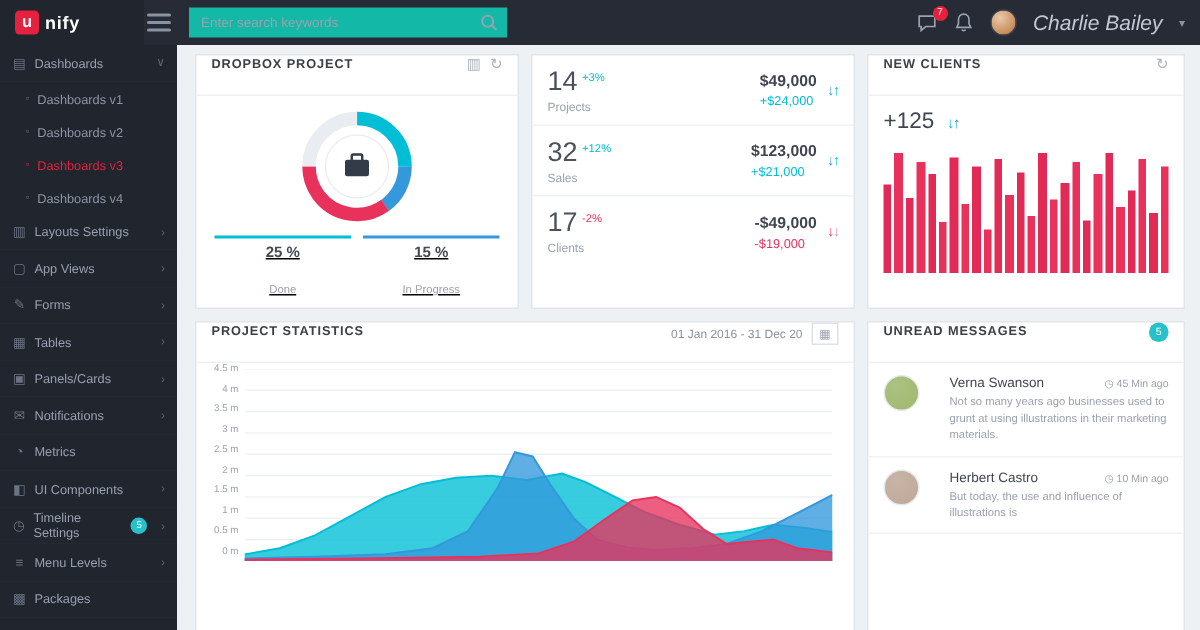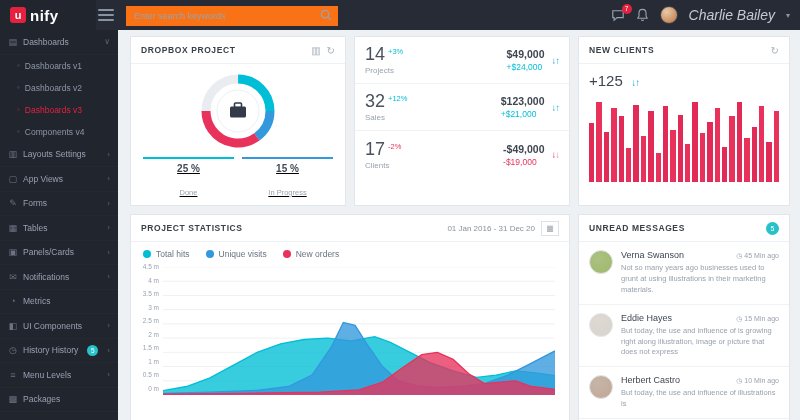--- a/index.html
+++ b/index.html
@@ -3,25 +3,25 @@
 <meta charset="utf-8">
 <style>
   * { margin:0; padding:0; box-sizing:border-box; }
   body { font-family:"Liberation Sans", sans-serif; background:#d7dadf; }
   .app { position:relative; width:800px; height:420px; overflow:hidden; background:#eef1f4; }
 
   
   .topbar { position:absolute; left:0; top:0; right:0; height:30px; background:#272b35; display:flex; align-items:center; z-index:5; }
   .brand { width:96px; height:30px; display:flex; align-items:center; gap:4px; padding-left:10px; background:#21252e; flex:0 0 auto; }
   .logo-u { width:16px; height:16px; background:#e4213f; color:#fff; font-weight:bold; font-size:11px; border-radius:3px; display:flex; align-items:center; justify-content:center; }
-  .logo-rest { color:#fff; font-weight:bold; font-size:15px; letter-spacing:.5px; }
+  .logo-rest { color:#fff; font-weight:bold; font-size:12px; letter-spacing:.5px; }
   .menu-toggle { width:16px; height:12px; margin:0 8px 0 2px; display:flex; flex-direction:column; justify-content:space-between; cursor:pointer; }
   .menu-toggle i { display:block; height:2px; background:#8a93a3; border-radius:1px; }
   .searchbox { position:relative; margin-left:4px; }
-  .searchbox input { width:212px; height:20px; border:none; background:#f97316; font-size:9px; padding:0 22px 0 8px; color:#444; outline:none; font-family:"Liberation Sans", sans-serif; }
+  .searchbox input { width:212px; height:20px; border:none; background:#14b8a6; font-size:9px; padding:0 22px 0 8px; color:#444; outline:none; font-family:"Liberation Sans", sans-serif; }
   .searchbox input::placeholder { color:#9aa2ad; }
   .search-ic { position:absolute; right:5px; top:3px; }
   .top-actions { margin-left:auto; display:flex; align-items:center; gap:11px; padding-right:10px; }
   .top-ic { position:relative; color:#9aa2b2; display:flex; cursor:pointer; }
   .badge-red { position:absolute; top:-5px; right:-7px; background:#e4213f; color:#fff; font-size:6.5px; min-width:10px; height:10px; border-radius:5px; display:flex; align-items:center; justify-content:center; padding:0 2px; }
   .avatar { width:18px; height:18px; border-radius:50%; background:radial-gradient(circle at 35% 30%, #e8c9a8, #c98e5f 70%, #8a5a38); border:1px solid #3a3f4c; }
   .user-name { color:#c3c9d4; font-size:14px;font-style:italic; }
   .chev-dn { color:#8a93a3; font-size:8px; }
 
   
@@ -31,21 +31,21 @@
   .sn-item .chev { margin-left:auto; color:#5d6574; font-size:8px; }
   .sn-sub { display:flex; align-items:center; gap:5px; height:22px; padding:0 8px 0 17px; color:#8d95a5; font-size:8.5px; cursor:pointer; }
   .sn-sub .ic { font-size:8px; color:#6b7382; }
   .sn-sub.active, .sn-sub.active .ic { color:#e4213f; }
   .sn-badge { margin-left:auto; background:#26c1c9; color:#fff; font-size:6.5px; min-width:11px; height:11px; border-radius:6px; display:flex; align-items:center; justify-content:center; padding:0 3px; }
   .sn-badge + .chev { margin-left:4px; }
 
   
   .main { position:absolute; left:118px; top:30px; width:682px; height:390px; }
   .card { position:absolute; background:#fff; border:1px solid #e2e6ea; }
-  .card-h { display:flex; align-items:center; height:27px; padding:0 10px; border-bottom:1px solid #eef1f3; }
+  .card-h { display:flex; align-items:flex-start; height:27px; padding:0 10px; border-bottom:1px solid #eef1f3; }
   .card-title { font-size:8.5px; font-weight:bold; color:#3b4149; letter-spacing:.6px; }
   .h-right { margin-left:auto; display:flex; align-items:center; gap:6px; }
   .h-ic { color:#aab2bb; font-size:10px; cursor:pointer; }
 
   .card-dropbox { left:12px; top:6px; width:216px; height:170px; }
   .donut-wrap { position:relative; height:93px; display:flex; align-items:center; justify-content:center; }
   .donut-wrap .briefcase { position:absolute; }
   .donut-stats { display:flex; padding:0 8px; }
   .dstat { flex:1; text-align:center; margin:0 4px; border-top:2px solid #ccc; padding-top:4px;text-decoration:underline; }
   .dstat .v { font-size:10px; font-weight:bold; color:#434a54; }
@@ -76,21 +76,21 @@
   .cal-btn { width:18px; height:15px; border:1px solid #dde2e7; display:flex; align-items:center; justify-content:center; font-size:8px; color:#9aa2ad; cursor:pointer; }
   .legend { display:flex; gap:16px; padding:7px 12px 4px; }
   .leg-item { display:flex; align-items:center; gap:5px; font-size:8.5px; color:#6b7280; }
   .leg-dot { width:8px; height:8px; border-radius:50%; }
   .chart-row { display:flex; padding:4px 10px 0 6px; }
   .y-ticks { width:26px; height:128px; display:flex; flex-direction:column; justify-content:space-between; text-align:right; padding-right:4px; transform:translateY(-3px); }
   .y-ticks div { font-size:6.5px; color:#9aa2ad; line-height:1; }
 
   .card-msgs { left:460px; top:184px; width:212px; height:240px; }
   .msg-badge { background:#26c1c9; color:#fff; font-size:7px; min-width:13px; height:13px; border-radius:7px; display:flex; align-items:center; justify-content:center; padding:0 3px; }
-  .msg { display:flex; gap:8px; padding:8px 10px; border-bottom:1px solid #f0f2f4; }
+  .msg { display:flex; gap:20px; padding:8px 10px; border-bottom:1px solid #f0f2f4; }
   .msg-av { width:24px; height:24px; border-radius:50%; flex:0 0 auto; border:1px solid #e5e8ec; }
   .msg-main { flex:1; min-width:0; }
   .msg-top { display:flex; align-items:baseline; }
   .msg-name { font-size:9px; color:#3f4650; }
   .msg-time { margin-left:auto; font-size:7px; color:#9aa2ad; white-space:nowrap; }
   .msg-text { font-size:7.5px; color:#9aa2ad; line-height:1.45; margin-top:3px; }
 </style>
 </head>
 <body>
 
@@ -145,21 +145,21 @@
       <div class="sn-sub">
         <span class="ic">◦</span>
         <span>Dashboards v2</span>
       </div>
       <div class="sn-sub active">
         <span class="ic">◦</span>
         <span>Dashboards v3</span>
       </div>
       <div class="sn-sub">
         <span class="ic">◦</span>
-        <span>Components v4</span>
+        <span>Dashboards v4</span>
       </div>
       <div class="sn-item">
         <span class="ic">▥</span>
         <span>Layouts Settings</span>
         <span class="chev">›</span>
       </div>
       <div class="sn-item">
         <span class="ic">▢</span>
         <span>App Views</span>
         <span class="chev">›</span>
@@ -188,21 +188,21 @@
         <span class="ic">◔</span>
         <span>Metrics</span>
       </div>
       <div class="sn-item">
         <span class="ic">◧</span>
         <span>UI Components</span>
         <span class="chev">›</span>
       </div>
       <div class="sn-item">
         <span class="ic">◷</span>
-        <span>History History</span>
+        <span>Timeline Settings</span>
         <span class="sn-badge">5</span>
         <span class="chev">›</span>
       </div>
       <div class="sn-item">
         <span class="ic">≡</span>
         <span>Menu Levels</span>
         <span class="chev">›</span>
       </div>
       <div class="sn-item">
         <span class="ic">▩</span>
@@ -325,34 +325,20 @@
     </section>
 
     <section class="card card-stats">
       <div class="card-h">
         <span class="card-title">PROJECT STATISTICS</span>
         <span class="h-right">
           <span class="date-range">01 Jan 2016 - 31 Dec 20</span>
           <span class="cal-btn">▦</span>
         </span>
       </div>
-      <div class="legend" id="stats-legend">
-          <div class="leg-item">
-            <span class="leg-dot" style="background: rgb(0, 190, 214);"></span>
-            <span>Total hits</span>
-          </div>
-          <div class="leg-item">
-            <span class="leg-dot" style="background: rgb(51, 152, 220);"></span>
-            <span>Unique visits</span>
-          </div>
-          <div class="leg-item">
-            <span class="leg-dot" style="background: rgb(232, 50, 92);"></span>
-            <span>New orders</span>
-          </div>
-        </div>
       <div class="chart-row">
         <div class="y-ticks" id="y-ticks">
             <div>4.5 m</div>
             <div>4 m</div>
             <div>3.5 m</div>
             <div>3 m</div>
             <div>2.5 m</div>
             <div>2 m</div>
             <div>1.5 m</div>
             <div>1 m</div>
@@ -392,30 +378,20 @@
             <div class="msg-av" style="background: radial-gradient(circle at 35% 30%, rgba(255, 255, 255, 0.133), transparent), rgb(159, 184, 110);"></div>
             <div class="msg-main">
               <div class="msg-top">
                 <span class="msg-name">Verna Swanson</span>
                 <span class="msg-time">◷ 45 Min ago</span>
               </div>
               <div class="msg-text">Not so many years ago businesses used to grunt at using illustrations in their marketing materials.</div>
             </div>
           </div>
           <div class="msg">
-            <div class="msg-av" style="background: radial-gradient(circle at 35% 30%, rgba(255, 255, 255, 0.133), transparent), rgb(216, 211, 204);"></div>
-            <div class="msg-main">
-              <div class="msg-top">
-                <span class="msg-name">Eddie Hayes</span>
-                <span class="msg-time">◷ 15 Min ago</span>
-              </div>
-              <div class="msg-text">But today, the use and influence of is growing right along illustration, image or picture that does not express</div>
-            </div>
-          </div>
-          <div class="msg">
             <div class="msg-av" style="background: radial-gradient(circle at 35% 30%, rgba(255, 255, 255, 0.133), transparent), rgb(191, 169, 152);"></div>
             <div class="msg-main">
               <div class="msg-top">
                 <span class="msg-name">Herbert Castro</span>
                 <span class="msg-time">◷ 10 Min ago</span>
               </div>
               <div class="msg-text">But today, the use and influence of illustrations is</div>
             </div>
           </div>
         </div>

